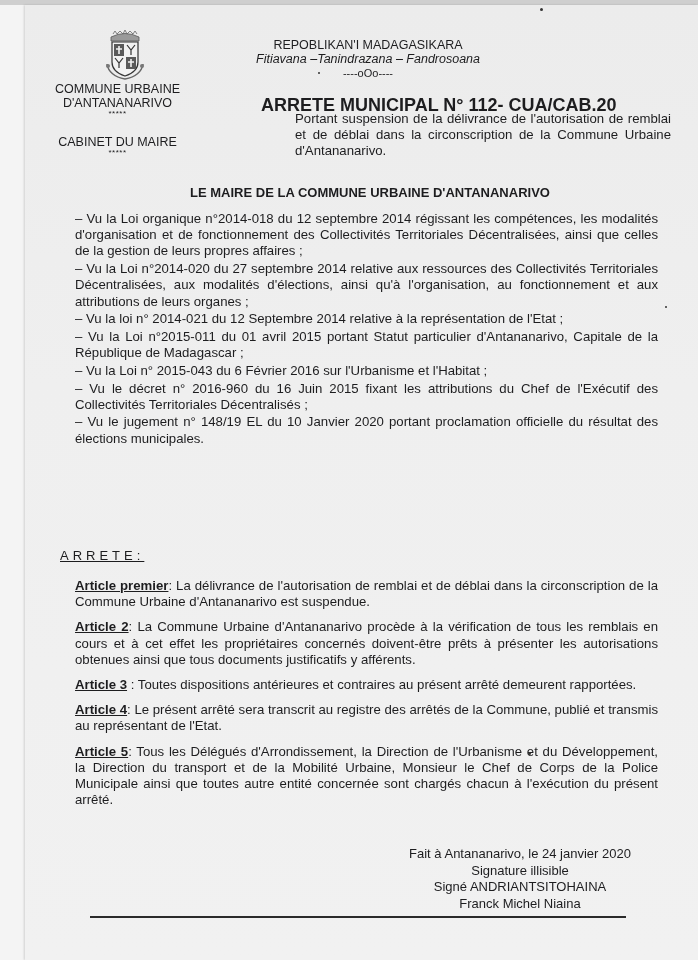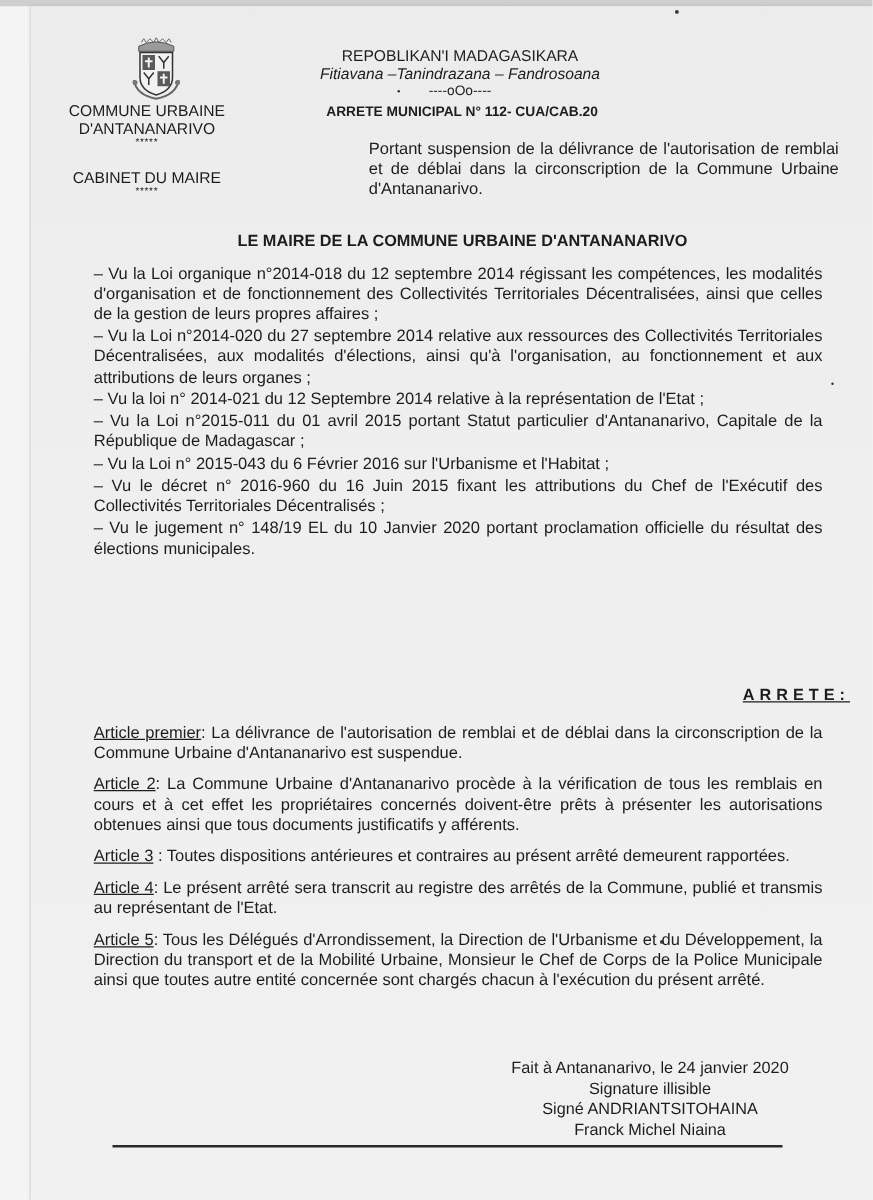--- a/index.html
+++ b/index.html
@@ -14,31 +14,31 @@
       position: absolute; left: 25px; top: 5px; width: 673px; height: 955px;
       background: linear-gradient(180deg, #ececec 0%, #efefef 40%, #f1f1f1 100%);
       box-shadow: -1px 0 2px rgba(0,0,0,0.15);
     }
     .abs { position: absolute; }
     .left-head { left: 55px; top: 82px; width: 125px; text-align: center; font-size: 12.5px; line-height: 14px; }
     .left-head .stars { font-size: 8px; line-height: 8px; letter-spacing: 0.5px; }
     .crest { left: 103px; top: 30px; width: 44px; height: 52px; }
     .rep { left: 250px; top: 38px; width: 236px; text-align: center; font-size: 12.5px; line-height: 14px; }
     .rep .motto { font-style: italic; }
-    .arrete-title { left: 261px; top: 84px; font-weight: bold; font-size: 11px; }
+    .arrete-title { left: 261px; top: 95px; font-weight: bold; font-size: 18px; }
     .subject { left: 261px; top: 111px; width: 376px; font-size: 13.2px; line-height: 16px; text-align: justify; text-align-last: left; margin-left: 34px; }
     .maire { left: 60px; top: 185px; width: 620px; text-align: center; font-weight: bold; font-size: 13px; }
     .body-text { left: 75px; width: 583px; font-size: 13.2px; line-height: 16.2px; text-align: justify; }
     .vu-list { top: 211px; }
     .vu-item { margin: 0 0 1.5px 0; }
     .vu-item.last-line-left { text-align-last: left; }
-    .arrete-heading { left: 60px; top: 548px; width: 620px; text-align: right; font-weight: bold; font-size: 13px; letter-spacing: 4px; }
+    .arrete-heading { left: 60px; top: 548px; width: 620px; text-align: left; font-weight: normal; font-size: 13px; letter-spacing: 4px; }
     .arrete-heading span { text-decoration: underline; }
     .article { margin: 0 0 9px 0; text-align-last: left; }
-    .article .lbl { font-weight: normal; text-decoration: underline; }
+    .article .lbl { font-weight: bold; text-decoration: underline; }
     .articles { top: 578px; }
     .sig { left: 395px; top: 846px; width: 250px; text-align: center; font-size: 13px; line-height: 16.5px; }
     .bottom-rule { left: 90px; top: 916px; width: 536px; height: 2px; background: #2a2a2a; }
     .speck { background: #333; border-radius: 50%; }
   </style>
 </head>
 <body>
 
 <div class="scan-top"></div>
 

